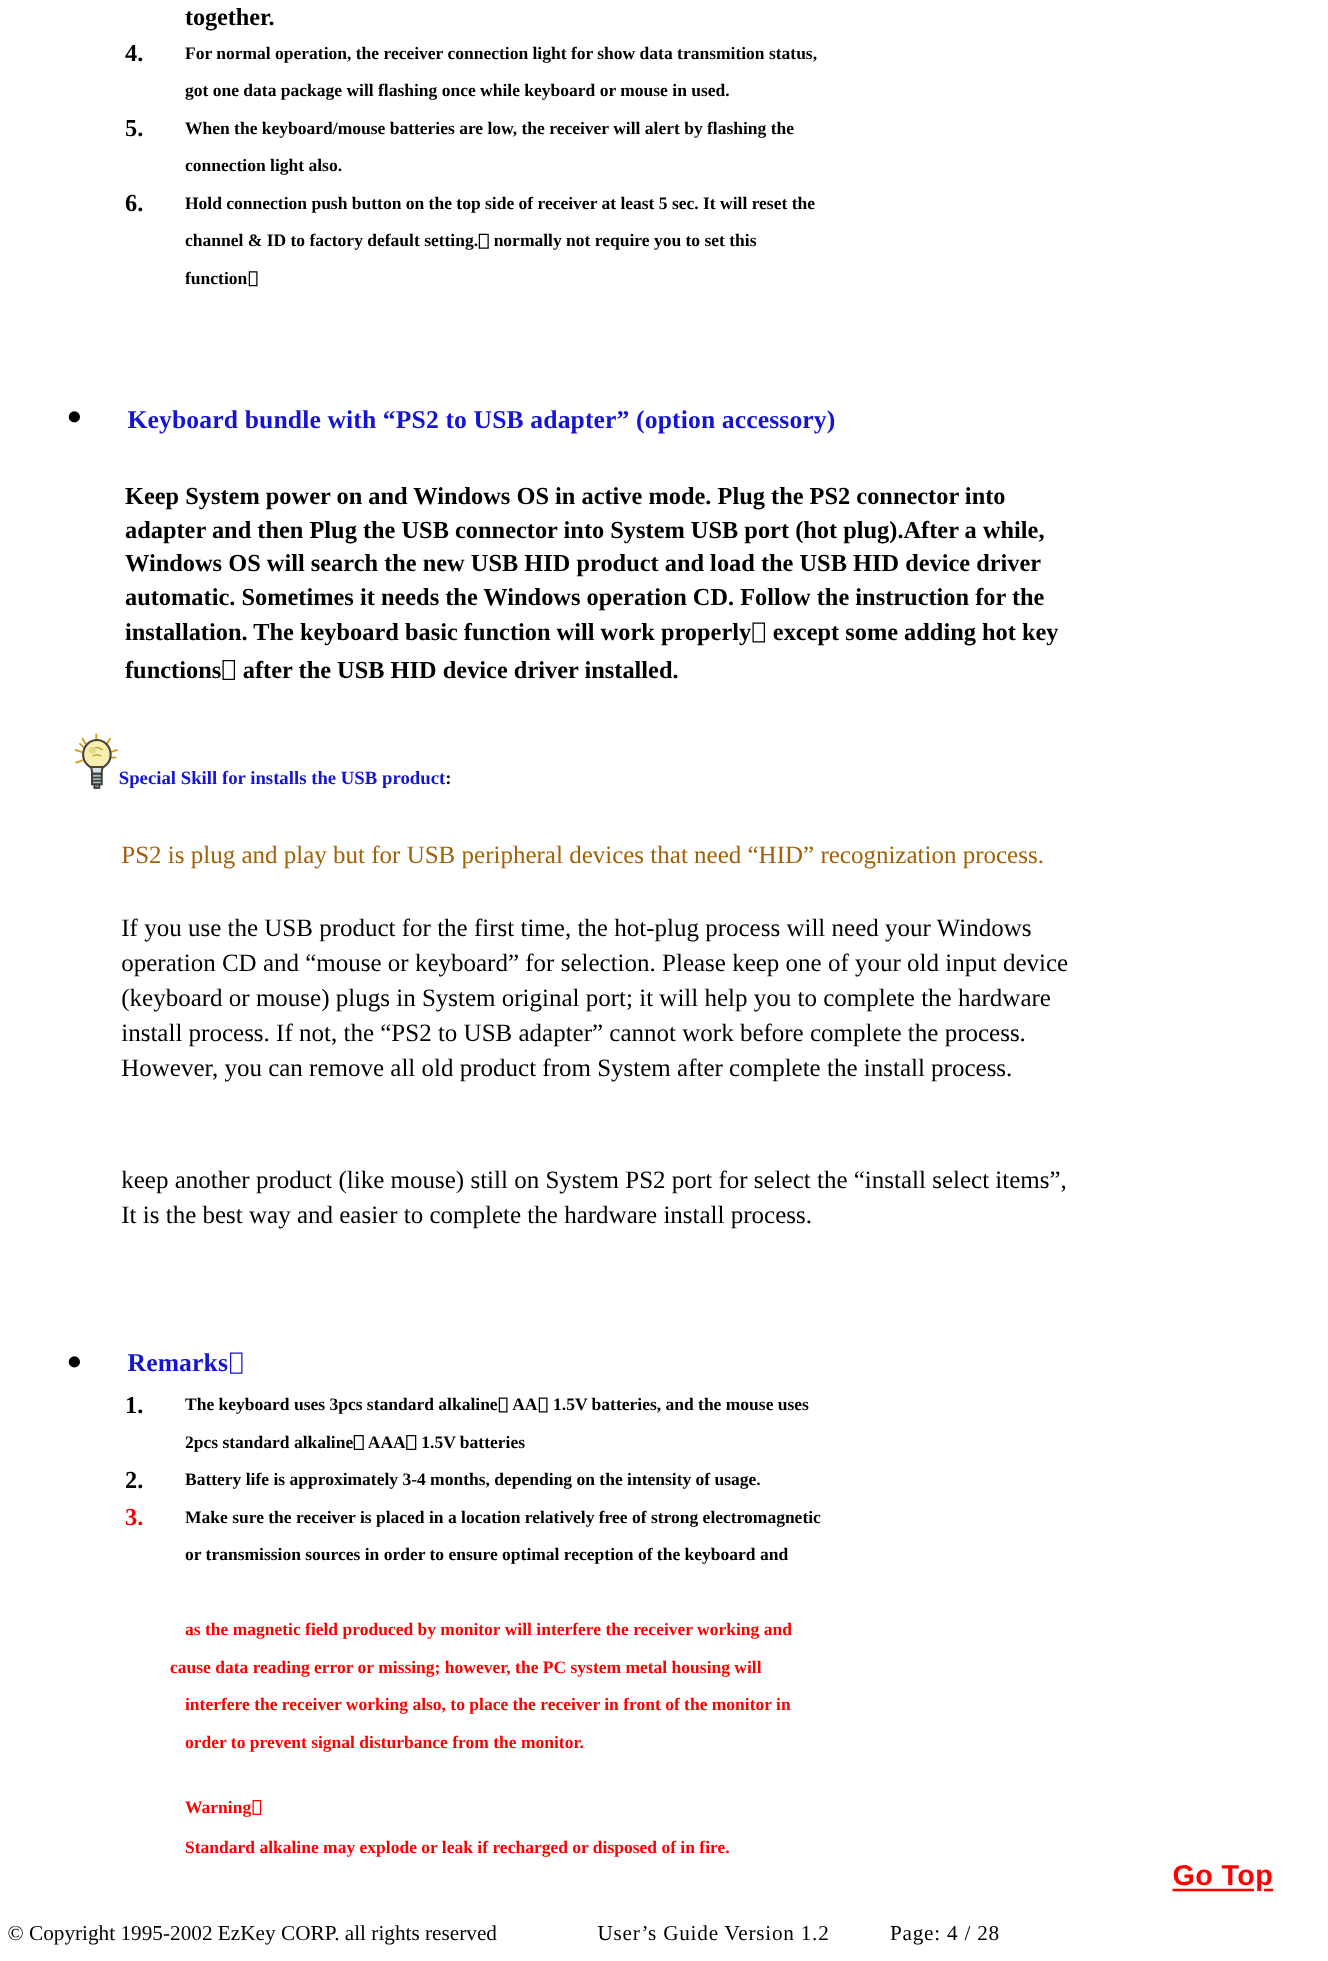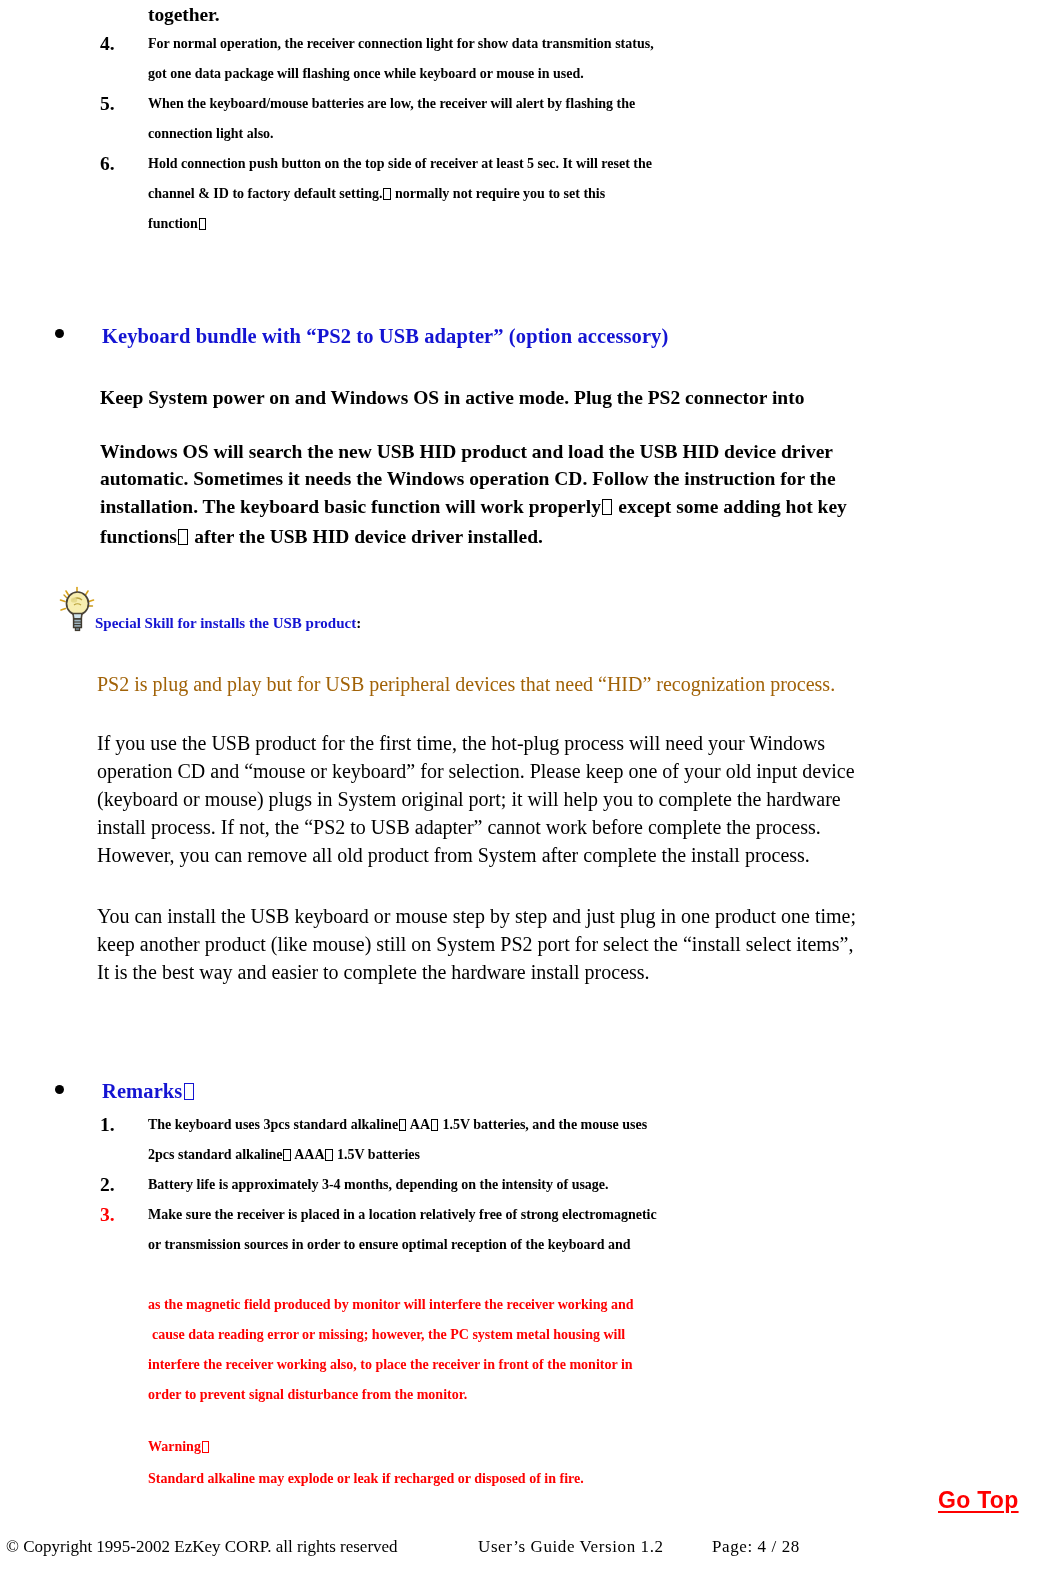--- a/index.html
+++ b/index.html
@@ -155,20 +155,21 @@
     <span>normally not require you to set this</span>
   </div>
   <div class="num-item black" style="left:148px; top:209px;">
     <span>function</span><span class="boxglyph"></span>
   </div>
 
   <div class="bullet-dot" style="left:55px; top:329px;"></div>
   <div class="head-blue" style="left:102px; top:322px;">Keyboard bundle with “PS2 to USB adapter” (option accessory)</div>
 
   <div class="para para-bold black" style="left:100px; top:383px;">Keep System power on and Windows OS in active mode. Plug the PS2 connector into</div>
+  <div class="para para-bold black" style="left:100px; top:410px;">adapter and then Plug the USB connector into System USB port (hot plug).After a while,</div>
   <div class="para para-bold black" style="left:100px; top:437px;">Windows OS will search the new USB HID product and load the USB HID device driver</div>
   <div class="para para-bold black" style="left:100px; top:464px;">automatic. Sometimes it needs the Windows operation CD. Follow the instruction for the</div>
   <div class="para para-bold black" style="left:100px; top:492px;">
     <span>installation. The keyboard basic function will work properly</span><span class="boxglyph"></span>
     <span>except some adding hot key</span>
   </div>
   <div class="para para-bold black" style="left:100px; top:522px;">
     <span>functions</span><span class="boxglyph"></span>
     <span>after the USB HID device driver installed.</span>
   </div>
@@ -209,21 +210,20 @@
   </div>
 
   <div class="para para-norm blue" style="left:97px; top:669px;">PS2 is plug and play but for USB peripheral devices that need “HID” recognization process.</div>
 
   <div class="para para-norm black" style="left:97px; top:728px;">If you use the USB product for the first time, the hot-plug process will need your Windows</div>
   <div class="para para-norm black" style="left:97px; top:756px;">operation CD and “mouse or keyboard” for selection. Please keep one of your old input device</div>
   <div class="para para-norm black" style="left:97px; top:784px;">(keyboard or mouse) plugs in System original port; it will help you to complete the hardware</div>
   <div class="para para-norm black" style="left:97px; top:812px;">install process. If not, the “PS2 to USB adapter” cannot work before complete the process.</div>
   <div class="para para-norm black" style="left:97px; top:840px;">However, you can remove all old product from System after complete the install process.</div>
 
-  <div class="para para-norm black" style="left:97px; top:901px;">You can install the USB keyboard or mouse step by step and just plug in one product one time;</div>
   <div class="para para-norm black" style="left:97px; top:929px;">keep another product (like mouse) still on System PS2 port for select the “install select items”,</div>
   <div class="para para-norm black" style="left:97px; top:957px;">It is the best way and easier to complete the hardware install process.</div>
 
   <div class="bullet-dot" style="left:55px; top:1085px;"></div>
   <div class="head-blue" style="left:102px; top:1077px;">
     <span>Remarks</span><span class="boxglyph"></span>
   </div>
 
   <div class="num-marker black" style="left:100px; top:1110px;">1.</div>
   <div class="num-item black" style="left:148px; top:1110px;">
@@ -237,21 +237,21 @@
     <span>1.5V batteries</span>
   </div>
 
   <div class="num-marker black" style="left:100px; top:1170px;">2.</div>
   <div class="num-item black" style="left:148px; top:1170px;">Battery life is approximately 3-4 months, depending on the intensity of usage.</div>
 
   <div class="num-marker red" style="left:100px; top:1200px;">3.</div>
   <div class="num-item black" style="left:148px; top:1200px;">Make sure the receiver is placed in a location relatively free of strong electromagnetic</div>
   <div class="num-item black" style="left:148px; top:1230px;">or transmission sources in order to ensure optimal reception of the keyboard and</div>
   <div class="num-item red" style="left:148px; top:1290px;">as the magnetic field produced by monitor will interfere the receiver working and</div>
-  <div class="num-item red" style="left:152px; top:1320px;">cause data reading error or missing; however, the PC system metal housing will</div>
+  <div class="num-item red" style="left:136px; top:1320px;">cause data reading error or missing; however, the PC system metal housing will</div>
   <div class="num-item red" style="left:148px; top:1350px;">interfere the receiver working also, to place the receiver in front of the monitor in</div>
   <div class="num-item red" style="left:148px; top:1380px;">order to prevent signal disturbance from the monitor.</div>
 
   <div class="num-item red" style="left:148px; top:1432px;">
     <span>Warning</span><span class="boxglyph"></span>
   </div>
   <div class="num-item red" style="left:148px; top:1464px;">Standard alkaline may explode or leak if recharged or disposed of in fire.</div>
 
   <a class="go-top" style="left:938px; top:1487px;">Go Top</a>
 

